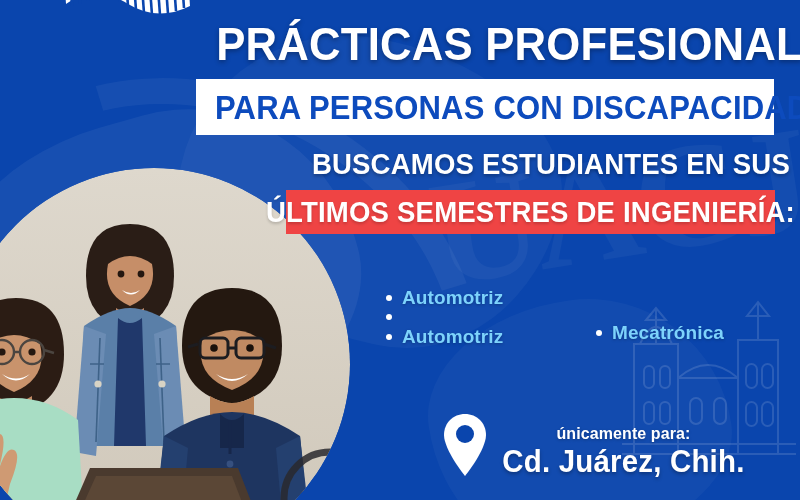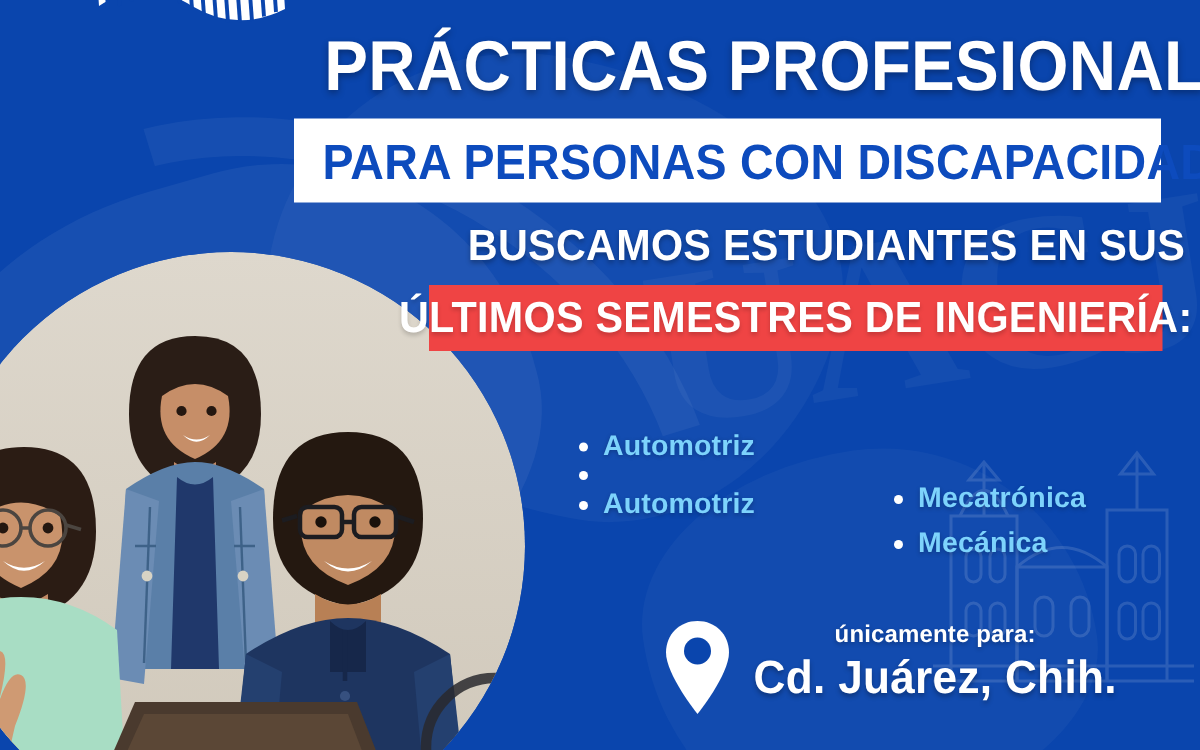--- a/index.html
+++ b/index.html
@@ -221,21 +221,21 @@
     margin-right: 10px;
     flex: 0 0 auto;
   }
 
   
   .location {
     position: absolute;
     left: 440px;
     top: 410px;
     display: flex;
-    align-items: flex-start;
+    align-items: flex-end;
   }
   .pin-icon {
     width: 50px;
     height: 70px;
     flex: 0 0 auto;
     margin-right: 6px;
   }
   .loc-text {
     display: flex;
     flex-direction: column;
@@ -450,24 +450,20 @@
       <div class="bullet-item">
         <span class="bullet-dot"></span>
         <span>Automotriz</span>
       </div>
     </div>
     <div class="bullet-col col-2">
       <div class="bullet-item">
         <span class="bullet-dot"></span>
         <span>Mecatrónica</span>
       </div>
-      <div class="bullet-item">
-        <span class="bullet-dot"></span>
-        <span>Mecánica</span>
-      </div>
     </div>
   </div>
 
   <div class="location">
     <svg class="pin-icon" viewBox="0 0 50 70">
       <path d="M25 4 C13 4 4 13 4 25 C4 40 25 66 25 66 C25 66 46 40 46 25 C46 13 37 4 25 4 Z" fill="#ffffff"></path>
       <circle cx="25" cy="24" r="9" fill="#0a45ad"></circle>
     </svg>
     <div class="loc-text">
       <div class="loc-small">únicamente para:</div>

